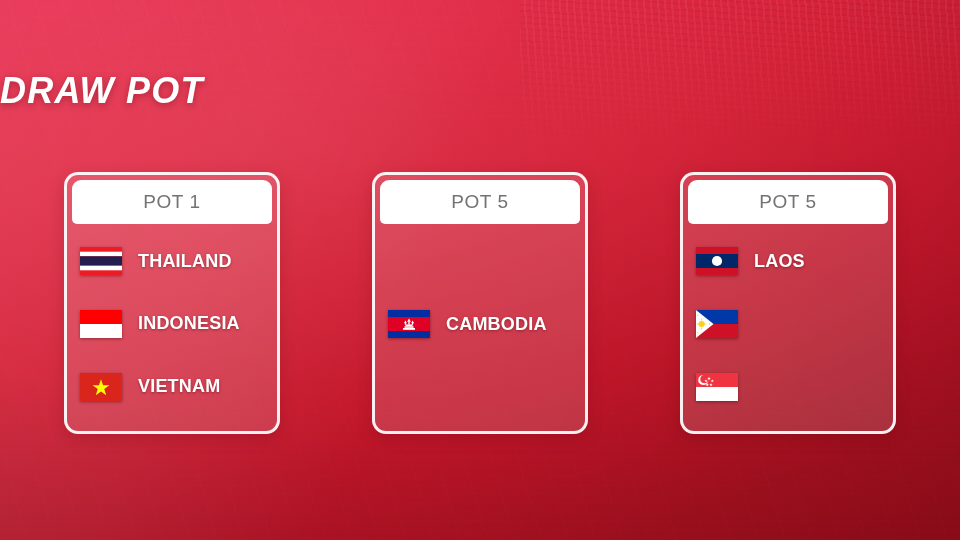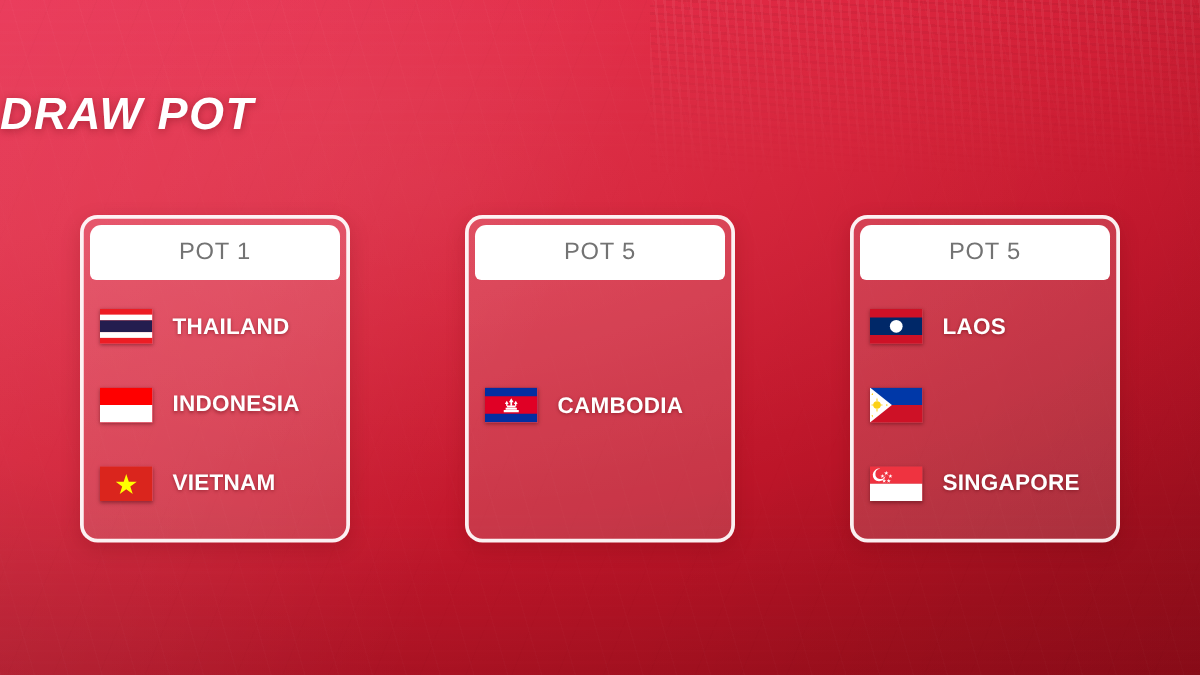--- a/index.html
+++ b/index.html
@@ -238,18 +238,17 @@
       <path d="M12.4,7 a5.1,5.1 0 1,1 -4.3,-5.04 a4.1,4.1 0 1,0 4.3,5.04 z" fill="#ffffff"></path>
       <g fill="#ffffff">
         <polygon points="13.0,3.6 13.45,4.9 14.8,4.9 13.7,5.7 14.15,7.0 13.0,6.2 11.85,7.0 12.3,5.7 11.2,4.9 12.55,4.9"></polygon>
         <polygon points="16.3,6.2 16.7,7.4 17.95,7.4 16.95,8.15 17.35,9.35 16.3,8.6 15.25,9.35 15.65,8.15 14.65,7.4 15.9,7.4"></polygon>
         <polygon points="10.0,6.2 10.4,7.4 11.65,7.4 10.65,8.15 11.05,9.35 10.0,8.6 8.95,9.35 9.35,8.15 8.35,7.4 9.6,7.4"></polygon>
         <polygon points="11.3,10.0 11.7,11.2 12.95,11.2 11.95,11.95 12.35,13.15 11.3,12.4 10.25,13.15 10.65,11.95 9.65,11.2 10.9,11.2"></polygon>
         <polygon points="15.0,10.0 15.4,11.2 16.65,11.2 15.65,11.95 16.05,13.15 15.0,12.4 13.95,13.15 14.35,11.95 13.35,11.2 14.6,11.2"></polygon>
       </g>
     </svg>
             </span>
-            <span class="team-name">SINGAPORE</span>
           </div>
         </div>
       </div>
     </div>
 </div>
 
 </body></html>

